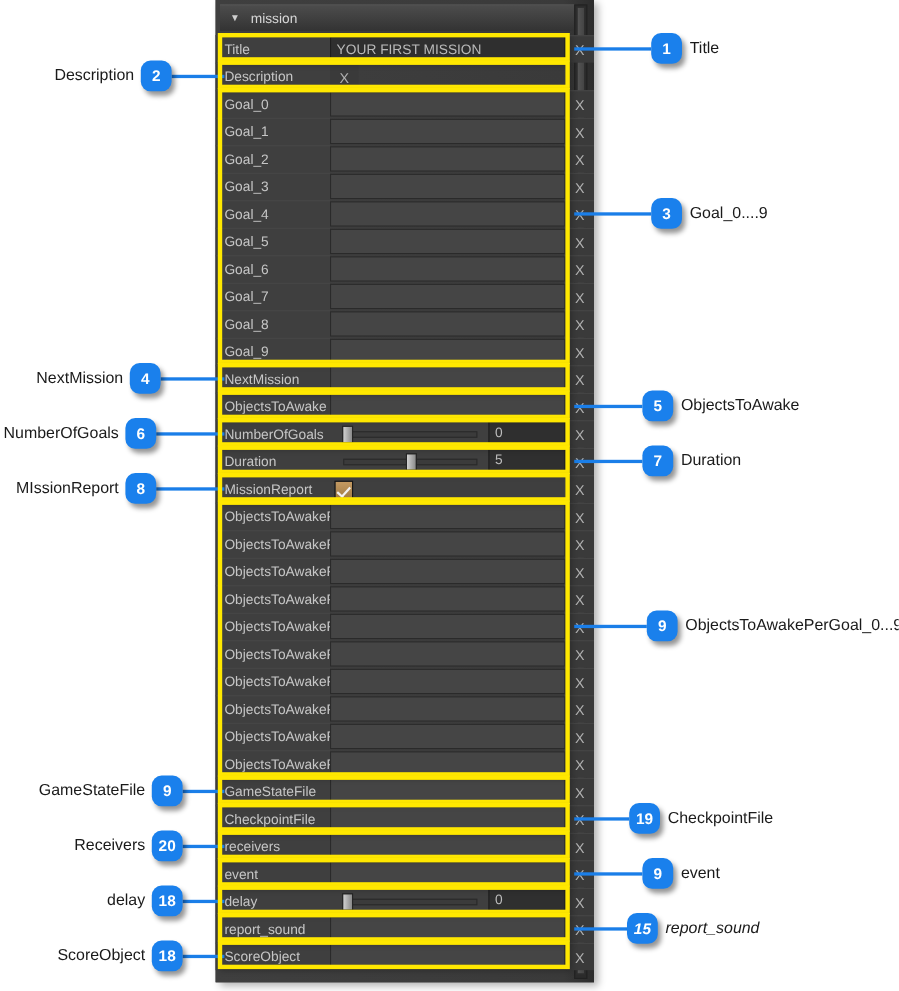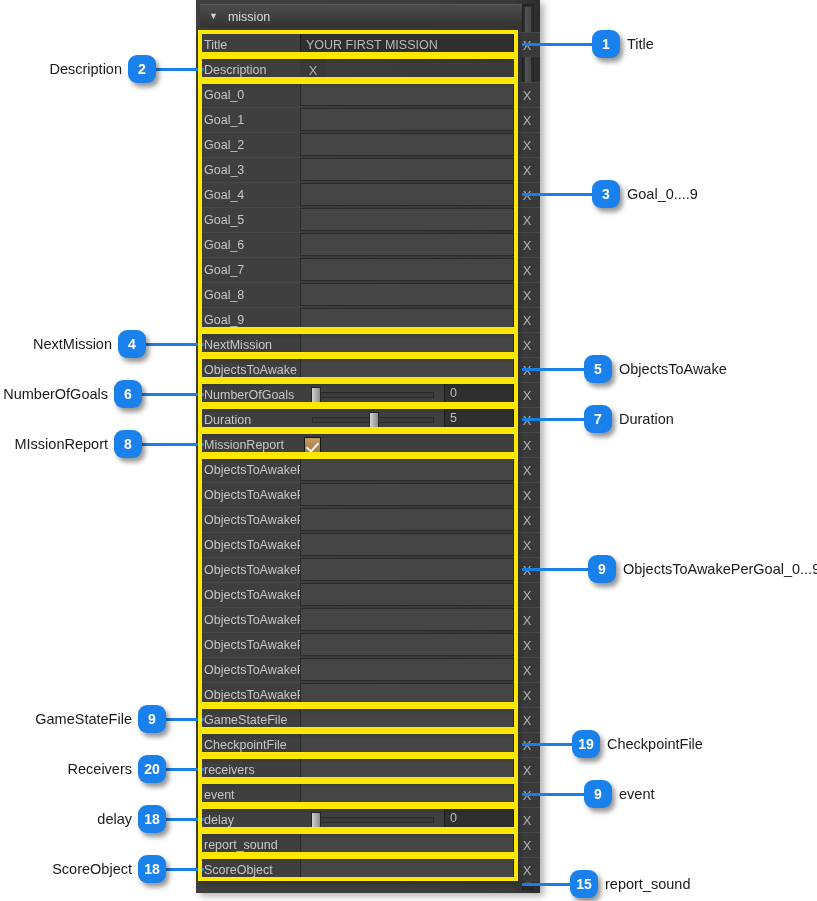--- a/index.html
+++ b/index.html
@@ -449,21 +449,21 @@
     <div class="callout right" style="top: 780px; left: 522px;">
       <span class="line" style="width: 62px;"></span>
       <span class="badge">9</span>
       <span class="ctext">event</span>
     </div>
     <div class="callout left" style="top: 805px; right: 613px;">
       <span class="ctext">delay</span>
       <span class="badge">18</span>
       <span class="line" style="width: 38px;"></span>
     </div>
-    <div class="callout right" style="top: 870px; left: 522px;">
+    <div class="callout right" style="top: 830px; left: 522px; font-style: italic;">
       <span class="line" style="width: 48px;"></span>
       <span class="badge">15</span>
       <span class="ctext">report_sound</span>
     </div>
     <div class="callout left" style="top: 855px; right: 613px;">
       <span class="ctext">ScoreObject</span>
       <span class="badge">18</span>
       <span class="line" style="width: 38px;"></span>
     </div>
   </div>

